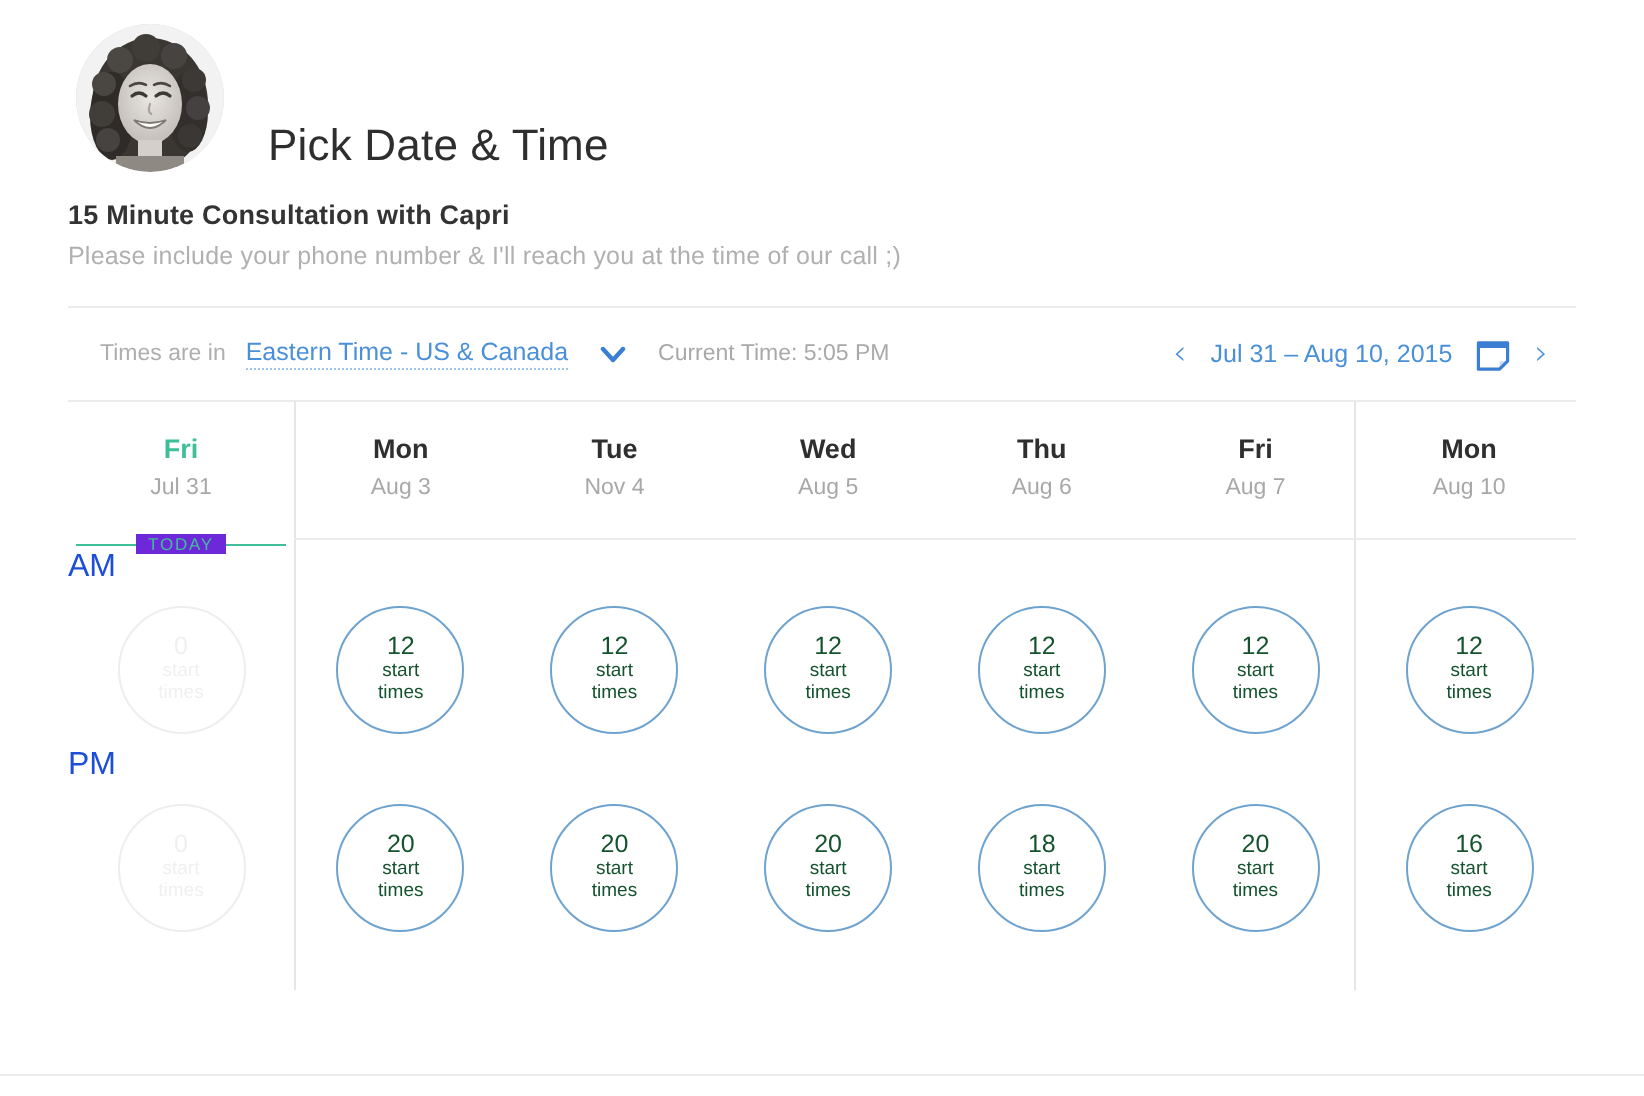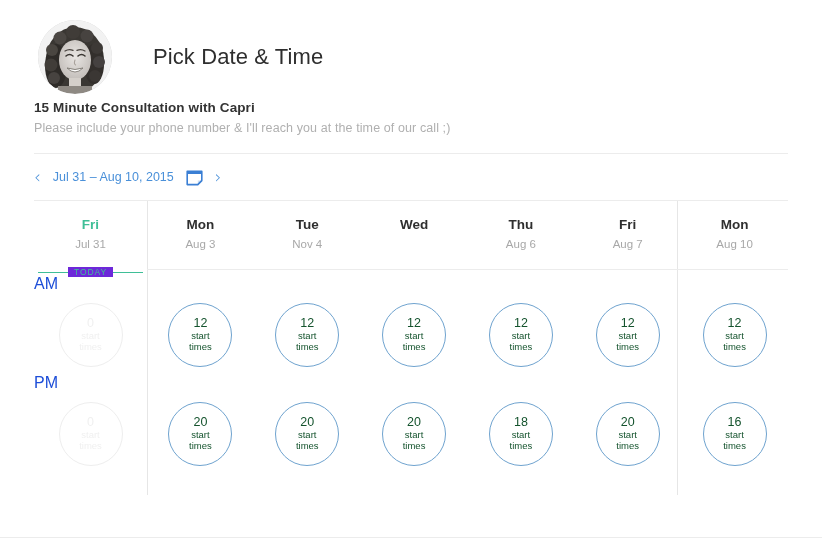--- a/index.html
+++ b/index.html
@@ -19,25 +19,24 @@
     position: relative;
     width: 822px;
     height: 548px;
     box-sizing: border-box;
     background: #ffffff;
   }
 
   
   .header {
     display: flex;
-    align-items: center;
+    align-items: flex-end;
     padding: 28px 0 0 38px;
     height: 86px;
     box-sizing: border-box;
-    gap: 19px;
   }
   .avatar {
     width: 74px;
     height: 74px;
     border-radius: 50%;
     overflow: hidden;
     flex: 0 0 74px;
     background: #d8d8d8;
     position: relative;
   }
@@ -325,20 +324,30 @@
     </div>
     <div class="page-title">Pick Date &amp; Time</div>
   </div>
 
   <div class="event-block">
     <div class="event-title">15 Minute Consultation with Capri</div>
     <div class="event-desc">Please include your phone number &amp; I'll reach you at the time of our call ;)</div>
   </div>
 
   <div class="toolbar-wrap">
+    <div class="tz-group">
+      <span class="tz-label">Times are in</span>
+      <span class="tz-value">Eastern Time - US &amp; Canada</span>
+      <span class="tz-caret">
+        <svg width="13" height="9" viewBox="0 0 13 9" xmlns="http://www.w3.org/2000/svg">
+          <path d="M1.5 1.5 L6.5 7 L11.5 1.5" stroke="#3b7fd4" stroke-width="2.2" fill="none" stroke-linecap="round" stroke-linejoin="round"></path>
+        </svg>
+      </span>
+      <span class="current-time">Current Time: 5:05 PM</span>
+    </div>
 
     <div class="nav-group">
       <span class="nav-arrow">‹</span>
       <span class="nav-range">Jul 31 – Aug 10, 2015</span>
       <span class="cal-icon">
         <svg width="17" height="17" viewBox="0 0 17 17" xmlns="http://www.w3.org/2000/svg">
           <path d="M1.2 2.4 h14.6 v9.2 l-4 4 h-10.6 z" fill="none" stroke="#3b7fd4" stroke-width="1.6" stroke-linejoin="round"></path>
           <path d="M1.2 2.4 h14.6 v2.6 h-14.6 z" fill="#3b7fd4"></path>
           <path d="M15.8 11.6 l-4 4 v-4 z" fill="#3b7fd4" opacity="0.25"></path>
         </svg>
@@ -364,20 +373,21 @@
         <div class="col">
           <div class="dow">Mon</div>
           <div class="dom">Aug 3</div>
         </div>
         <div class="col">
           <div class="dow">Tue</div>
           <div class="dom">Nov 4</div>
         </div>
         <div class="col">
           <div class="dow">Wed</div>
+          <div class="dom">Aug 5</div>
         </div>
         <div class="col">
           <div class="dow">Thu</div>
           <div class="dom">Aug 6</div>
         </div>
         <div class="col">
           <div class="dow">Fri</div>
           <div class="dom">Aug 7</div>
         </div>
         <div class="col">

